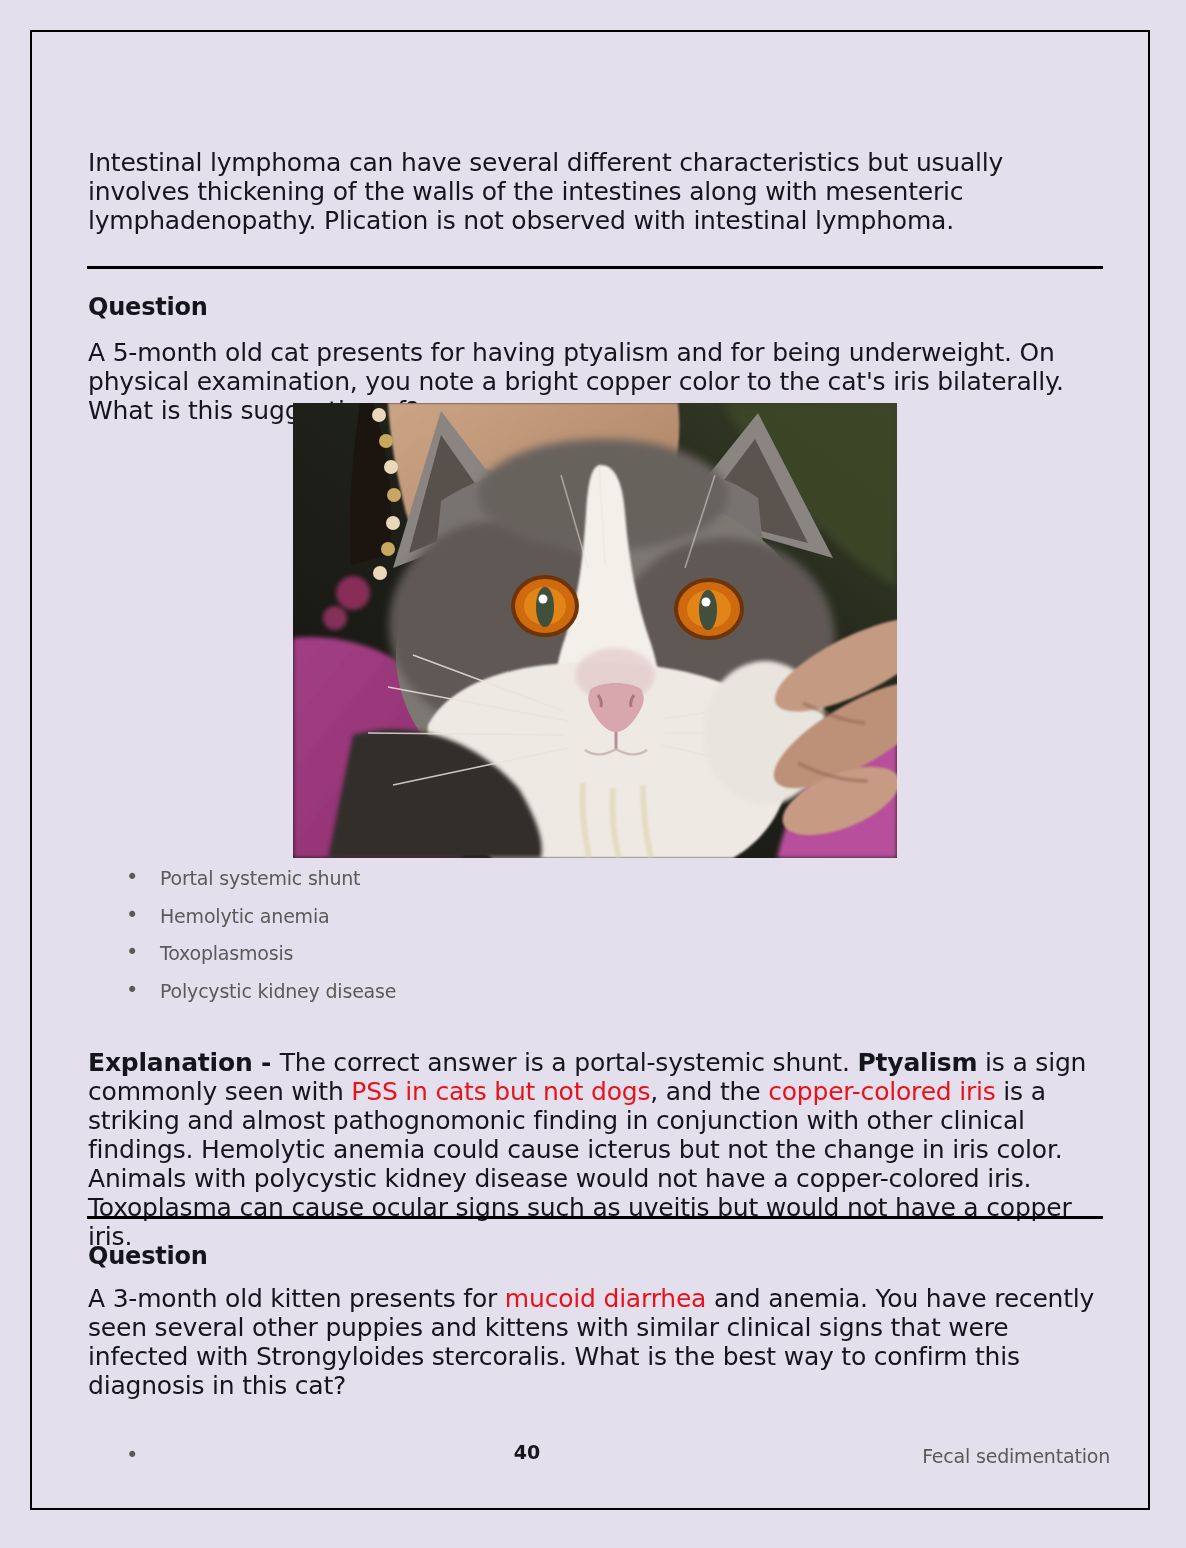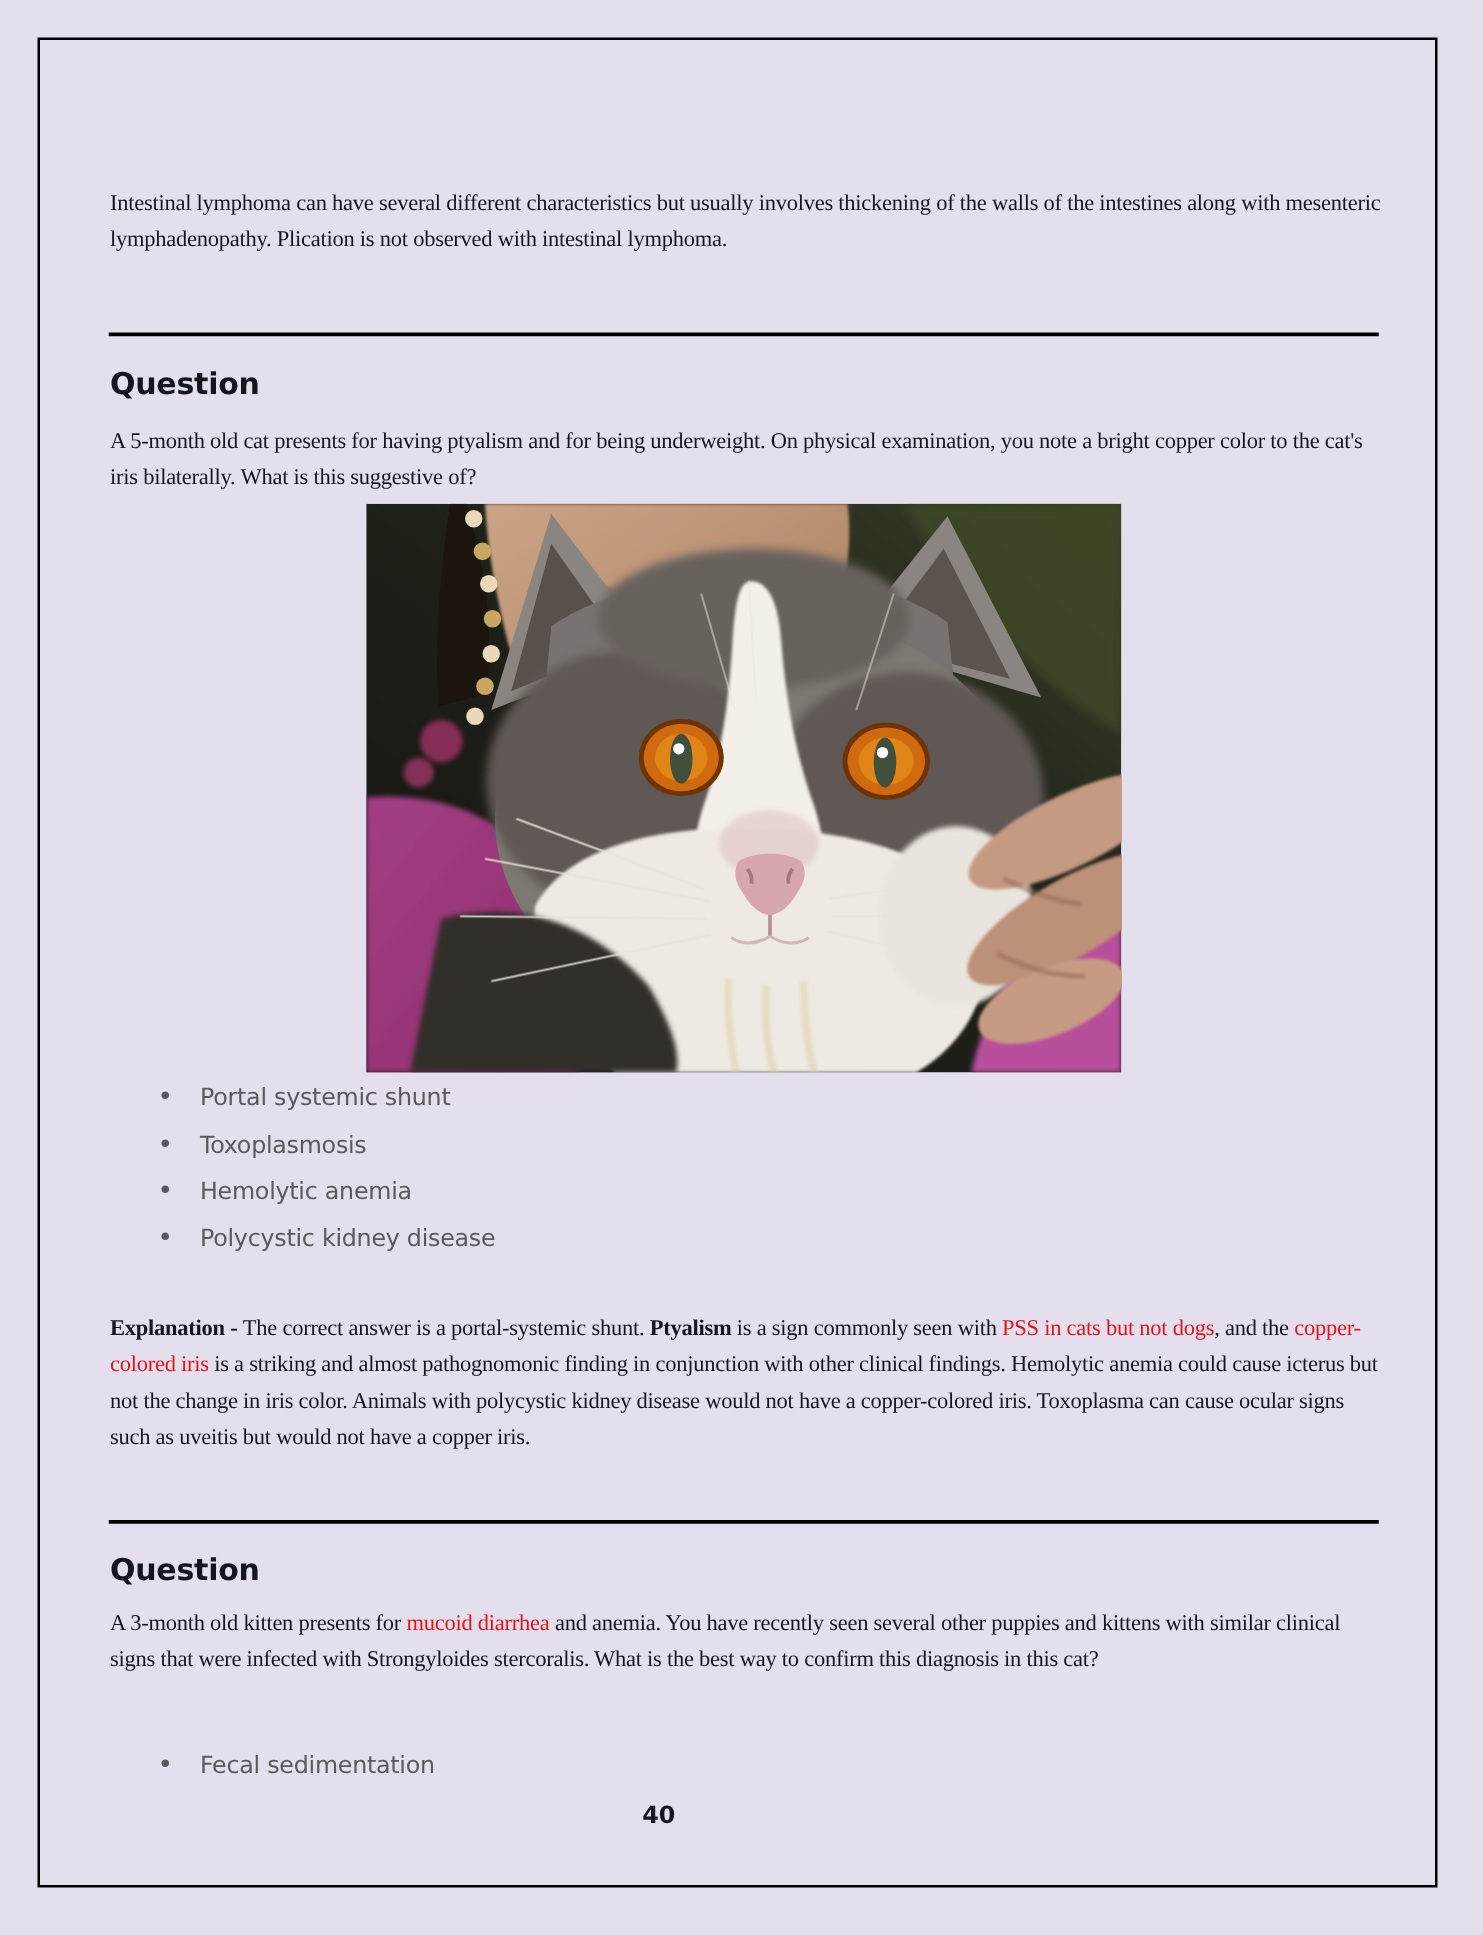--- a/index.html
+++ b/index.html
@@ -20,24 +20,23 @@
     left: 30px;
     top: 30px;
     width: 1116px;
     height: 1476px;
     border: 2px solid #000;
   }
   .textblock {
     position: absolute;
     left: 88px;
     width: 1022px;
-    font-size: 18px;
+    font-size: 25px;
     line-height: 29px;
     letter-spacing: -0.2px;
-    font-family: Liberation Serif, serif;
   }
   .rule {
     position: absolute;
     left: 87px;
     width: 1016px;
     height: 3px;
     background: #000;
   }
   .q-heading {
     position: absolute;
@@ -219,30 +218,30 @@
       <ellipse cx="562" cy="332" rx="92" ry="31" fill="#bd9078" transform="rotate(-30 562 332)"></ellipse>
       <ellipse cx="548" cy="398" rx="62" ry="27" fill="#c79b83" transform="rotate(-22 548 398)"></ellipse>
       <path d="M 510,300 C 530,310 550,318 572,320" stroke="#8d6450" stroke-width="4" fill="none" opacity="0.5"></path>
       <path d="M 505,360 C 528,372 552,378 575,378" stroke="#8d6450" stroke-width="4" fill="none" opacity="0.5"></path>
     </g>
   </svg>
 </div>
 
 <ul class="options" style="top:868px;">
     <li>Portal systemic shunt</li>
+    <li>Hemolytic anemia</li>
     <li>Toxoplasmosis</li>
-    <li>Hemolytic anemia</li>
     <li>Polycystic kidney disease</li>
   </ul>
 
 <p class="textblock" style="top:1048px; margin:0;"><span class="seg-bold">Explanation - </span><span class="seg-normal">The correct answer is a portal-systemic shunt. </span><span class="seg-bold">Ptyalism</span><span class="seg-normal"> is a sign commonly seen with </span><span class="seg-red">PSS in cats but not dogs</span><span class="seg-normal">, and the </span><span class="seg-red">copper-colored iris</span><span class="seg-normal"> is a striking and almost pathognomonic finding in conjunction with other clinical findings. Hemolytic anemia could cause icterus but not the change in iris color. Animals with polycystic kidney disease would not have a copper-colored iris. Toxoplasma can cause ocular signs such as uveitis but would not have a copper iris.</span></p>
 
 <div class="rule" style="top:1216px;"></div>
 
 <h2 class="q-heading" style="top:1242px; margin:0;">Question</h2>
 
 <p class="textblock" style="top:1284px; margin:0;"><span class="seg-normal">A 3-month old kitten presents for </span><span class="seg-red">mucoid diarrhea</span><span class="seg-normal"> and anemia. You have recently seen several other puppies and kittens with similar clinical signs that were infected with Strongyloides stercoralis. What is the best way to confirm this diagnosis in this cat?</span></p>
 
-<ul class="options" style="top:1402px;">
+<ul class="options" style="top:1446px;text-align:right;">
     <li>Fecal sedimentation</li>
   </ul>
 
 <div class="page-number">40</div>
 
 </body></html>

